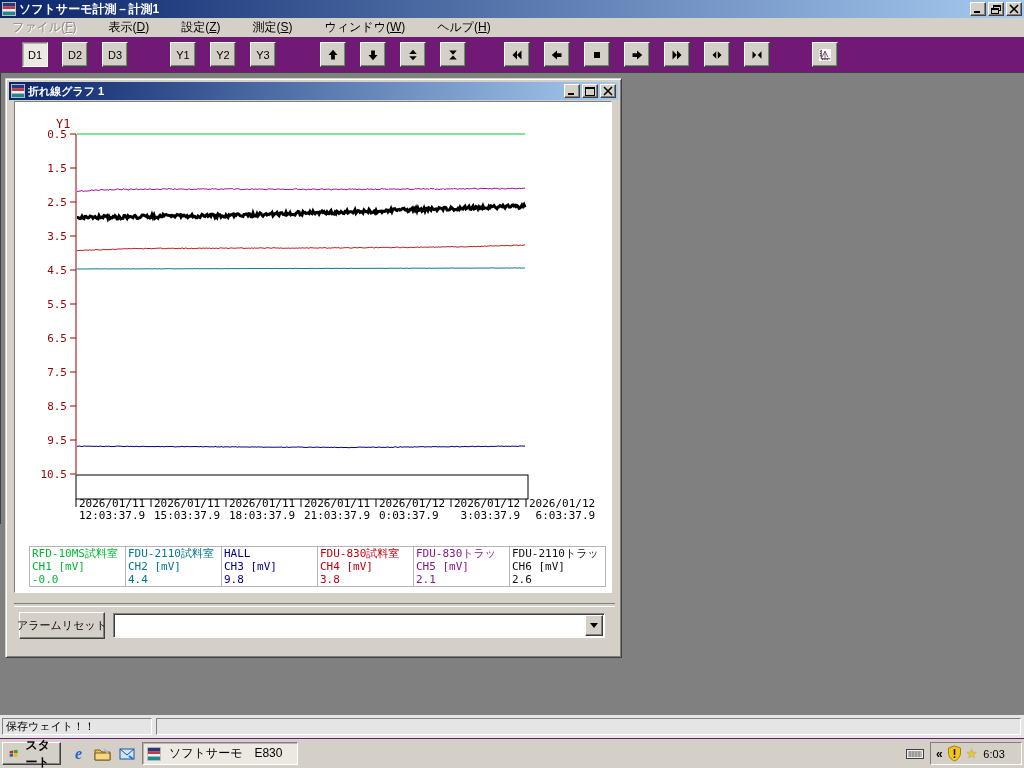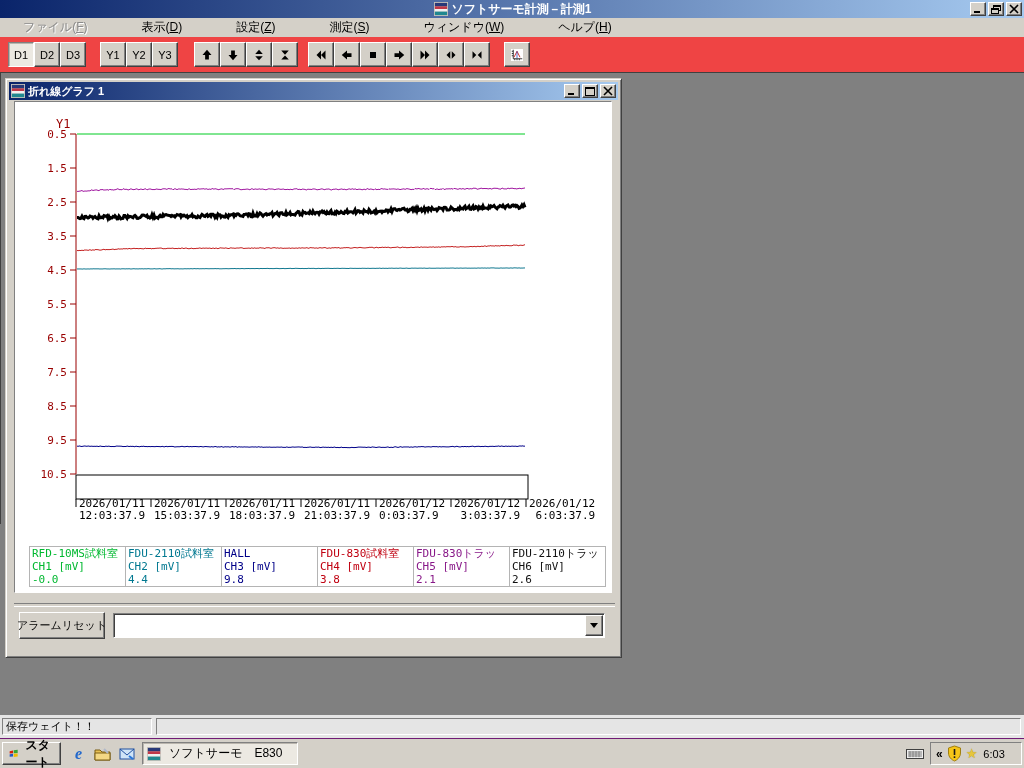--- a/index.html
+++ b/index.html
@@ -10,31 +10,31 @@
   .btn3d{background:#d4d0c8;border:1px solid;border-color:#ffffff #404040 #404040 #ffffff;
     box-shadow:inset -1px -1px 0 #808080;display:flex;align-items:center;justify-content:center;
     box-sizing:border-box;cursor:default;}
   .btn3d.pressed{border-color:#808080 #ffffff #ffffff #808080;
     box-shadow:inset 1px 1px 0 #b9b5ad;background:#ece9e2;}
   .sunken{border:1px solid;border-color:#808080 #ffffff #ffffff #808080;box-sizing:border-box;}
   .sunken2{border:1px solid;border-color:#808080 #ffffff #ffffff #808080;
     box-shadow:inset 1px 1px 0 #404040;box-sizing:border-box;background:#fff;}
   
   .titlebar{position:absolute;left:0;top:0;width:1024px;height:18px;
-    background:linear-gradient(to right,#0a246a,#a6caf0);display:flex;align-items:center;justify-content:center;}
+    background:linear-gradient(to right,#0a246a,#a6caf0);display:flex;align-items:center;}
   .titlebar .ttext{color:#fff;font-size:12px;font-weight:bold;margin-left:3px;white-space:nowrap;}
   .cap-btns{position:absolute;right:2px;top:2px;display:flex;gap:0px;}
   .cap-btn{width:16px;height:14px;margin-left:2px;}
   .appicon{width:14px;height:14px;margin-left:2px;flex:none;}
   .menubar{position:absolute;left:0;top:18px;width:1024px;height:19px;background:#d4d0c8;
     display:flex;align-items:center;font-size:12px;}
-  .menu-item{padding:1px 23px;margin-right:8px;color:#000;white-space:nowrap;}
+  .menu-item{padding:1px 12px;margin-right:8px;color:#000;white-space:nowrap;}
   .menu-item.disabled{color:#8a8a8a;text-shadow:1px 1px 0 #ffffff;}
-  .toolbar{position:absolute;left:0;top:37px;width:1024px;height:35px;background:#ef4444;
-    display:flex;align-items:center;}
+  .toolbar{position:absolute;left:0;top:37px;width:1024px;height:35px;background:#701a75;
+    display:flex;align-items:center;gap:14px;}
   .tbtn{width:26px;height:25px;font-size:11px;color:#000;flex:none;}
   .tgap{width:14px;flex:none;}
   .tbtn svg{display:block;}
   
   .mdi{position:absolute;left:0;top:72px;width:1024px;height:452px;background:#808080;
     box-shadow:inset 1px 1px 0 #404040;}
   
   .childwin{position:absolute;left:5px;top:6px;width:617px;height:580px;background:#d4d0c8;
     border:1px solid;border-color:#d4d0c8 #404040 #404040 #d4d0c8;
     box-shadow:inset 1px 1px 0 #ffffff, inset -1px -1px 0 #808080;box-sizing:border-box;}

